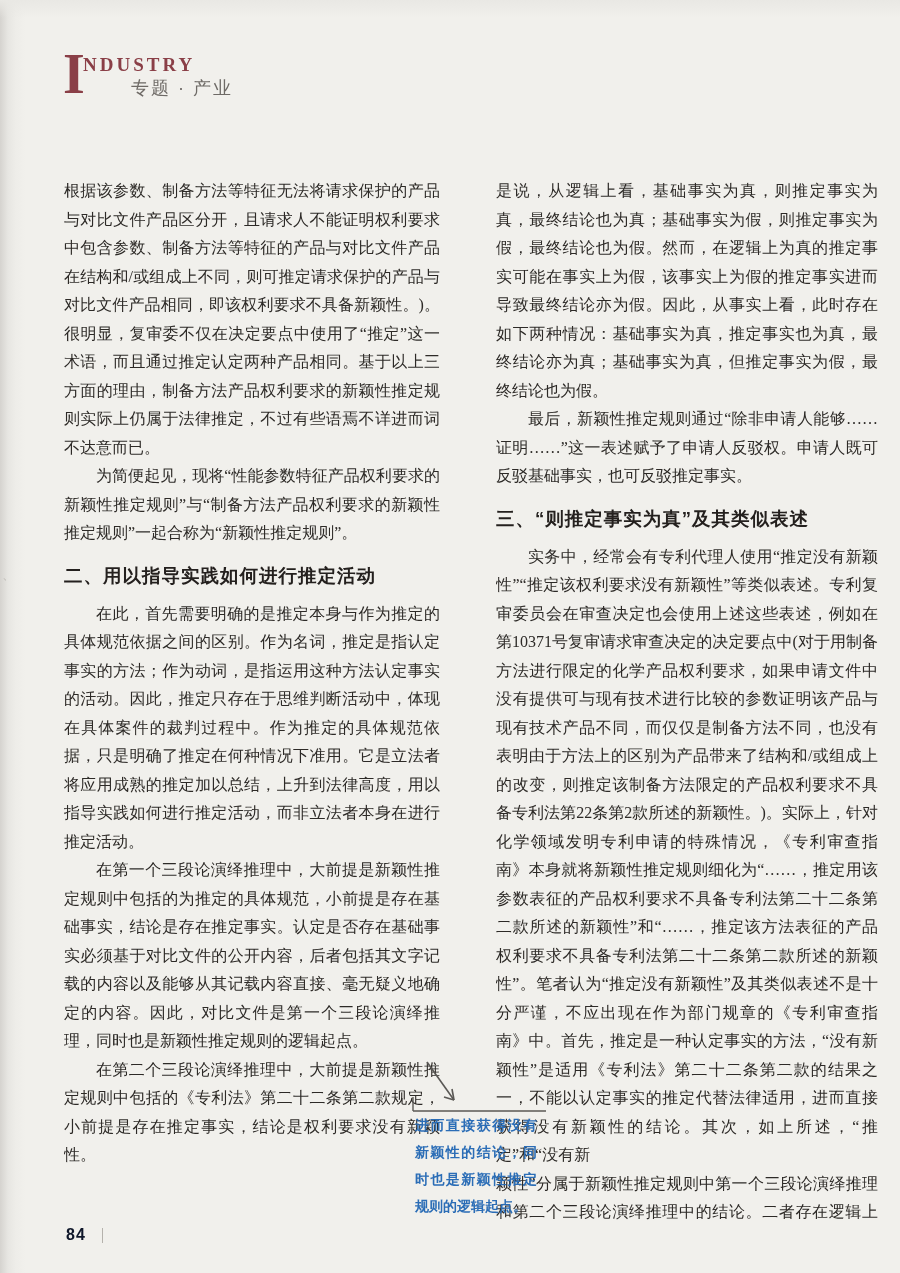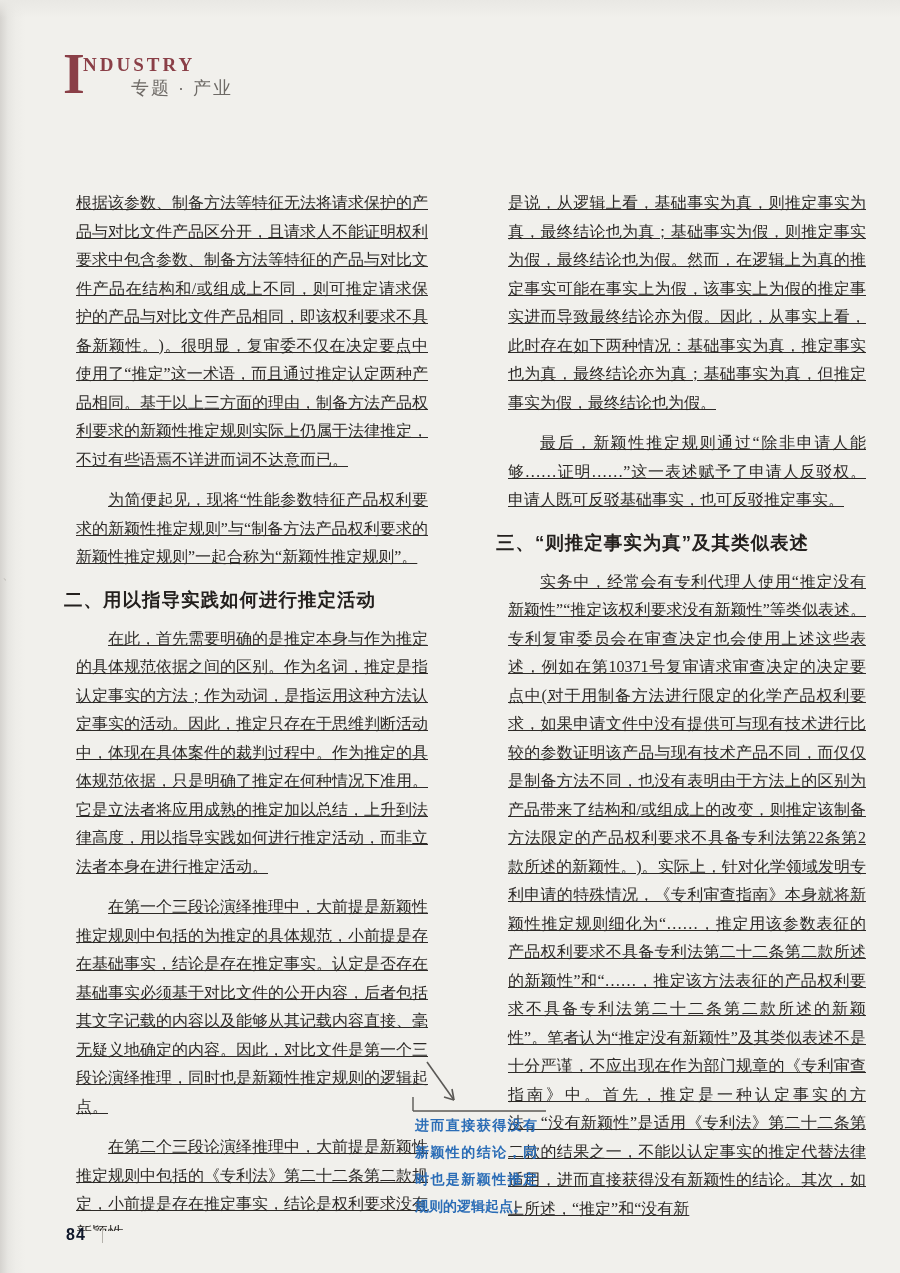--- a/index.html
+++ b/index.html
@@ -47,21 +47,21 @@
   }
 
   
   .col{
     position:absolute; top:177px; height:1054px; overflow:hidden;
     font-size:16px; line-height:28.5px;
     text-align:justify;
   }
   .col-left { left:64px;  width:376px; }
   .col-right{ left:496px; width:382px; }
-  p.body-p{ margin:12px;text-decoration:underline; }
+  p.body-p{ margin:0; }
   p.ind{ text-indent:2em; }
   .wrapped{ margin-left:44px; }
 
   h2.sec{
     font-family:"Liberation Sans","DejaVu Sans",sans-serif;
     font-size:18.5px; font-weight:bold; color:#24201e;
     letter-spacing:1px;
     margin:15px 0 11px 0; line-height:26px;
     text-align:left;
   }

